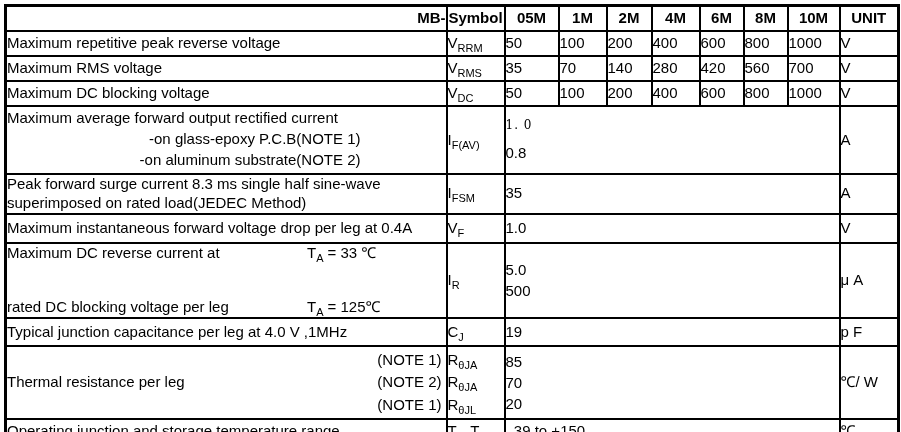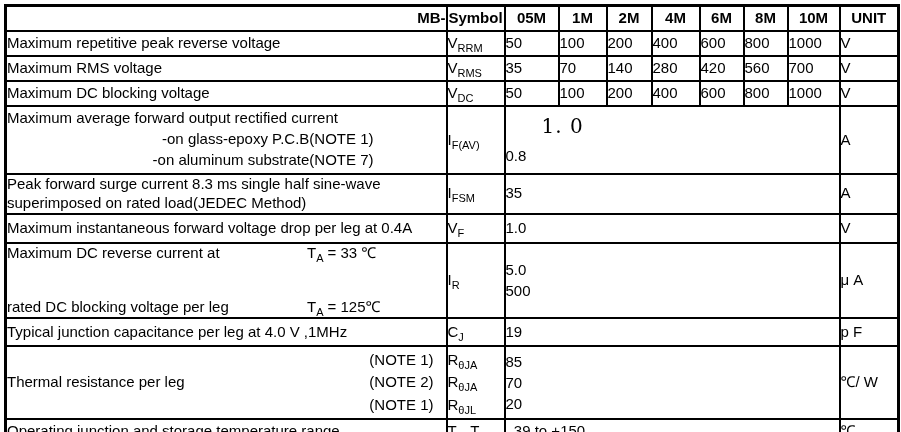--- a/index.html
+++ b/index.html
@@ -38,35 +38,34 @@
   tr.r5 td { height: 36px; }
   tr.r6 td { height: 27px; }
   tr.r7 td { height: 44px; }
   tr.r8 td { height: 26px; }
   tr.r9 td { height: 71px; }
   tr.r10 td { height: 23px; }
 
   
   .stack { display: flex; flex-direction: column; justify-content: space-evenly; height: 100%; }
   .stack.tight { justify-content: center; line-height: 21px; }
-  .ifav-cell { display: flex; flex-direction: column; justify-content: space-between; height: 61px; padding: 2px 0 3px 0; }
+  .ifav-cell { display: flex; flex-direction: column; justify-content: space-between; height: 61px; padding: 2px 13px 3px 0; }
   .ind-right { text-align: right; padding-right: 72px; }
   .ir-grid {
     display: grid;
     grid-template-columns: 264px 1fr;
     align-content: center; height: 100%; gap: 36px;
   }
   .thermal-flex { display: flex; height: 100%; }
   .thermal-flex .label { flex: 1; align-self: center; }
-  .notes { display: flex; flex-direction: column; justify-content: space-evenly; text-align: right; padding-right: 12px; }
+  .notes { display: flex; flex-direction: column; justify-content: space-evenly; text-align: right; padding-right: 4px; }
   .serif-val {
     font-family: "DejaVu Serif", serif;
-    font-size: 20px;
+    font-size: 12px;
     letter-spacing: 1px;
-    padding-left: 36px;
   }
   .cond-rest { margin-left: 4px; }
 </style>
 </head>
 <body>
 
 <table class="ds">
   <colgroup>
     <col style="width:441px">
       <col style="width:58px">
@@ -131,21 +130,21 @@
     <td class="num">800</td>
     <td class="num">1000</td>
     <td class="unit">V</td>
   </tr>
 
   <tr class="r4">
     <td class="param">
       <div class="ifav-cell">
         <div>Maximum average forward output rectified current</div>
         <div class="ind-right">-on glass-epoxy P.C.B(NOTE 1)</div>
-        <div class="ind-right">-on aluminum substrate(NOTE 7)</div>
+        <div class="ind-right">-on aluminum substrate(NOTE 2)</div>
       </div>
     </td>
     <td class="sym"><span>I</span><sub>F(AV)</sub></td>
     <td class="val" colspan="7">
       <div class="stack">
         <div class="serif-val">1. 0</div>
         <div>0.8</div>
       </div>
     </td>
     <td class="unit">A</td>

